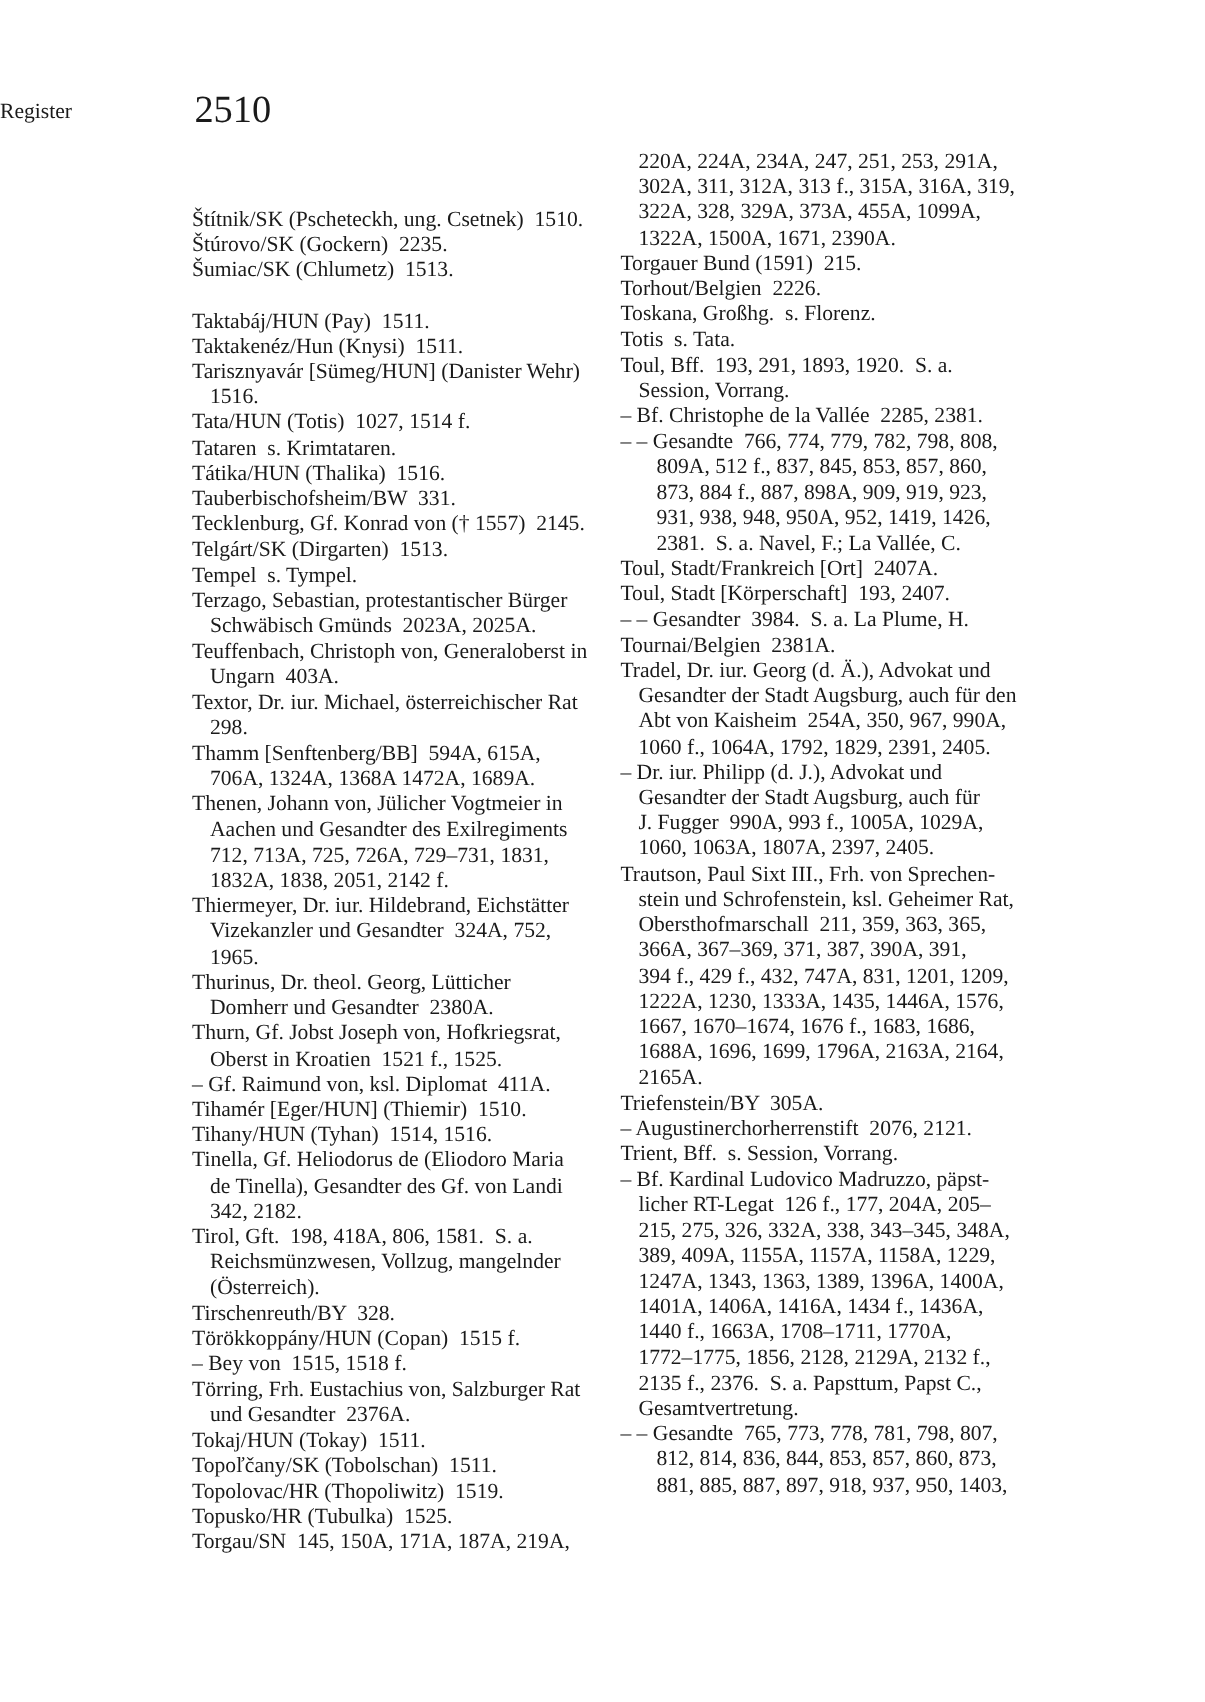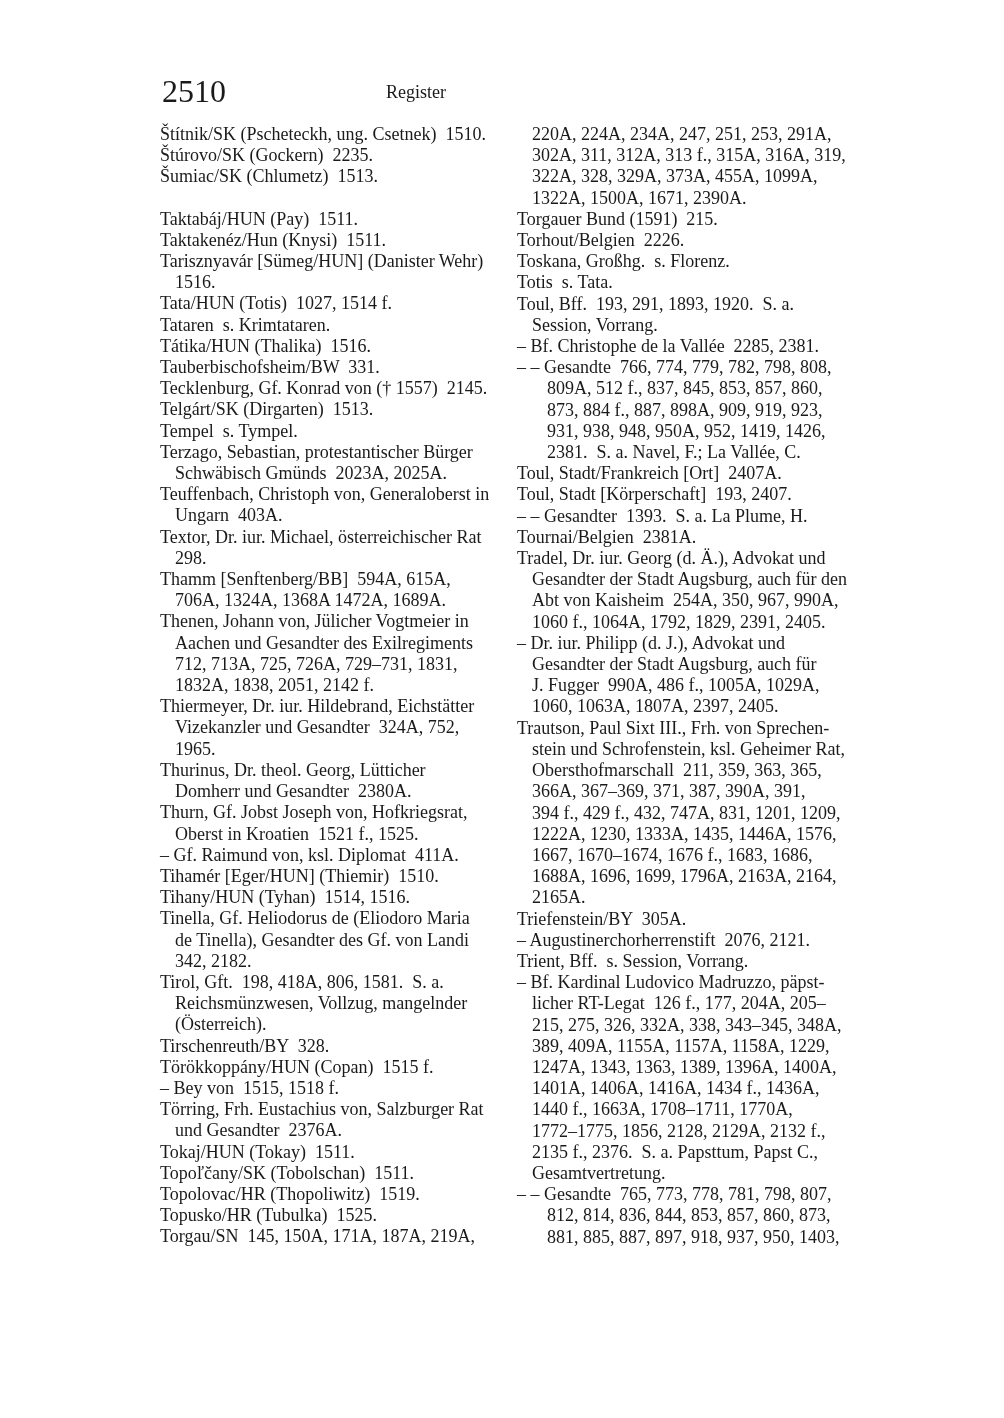--- a/index.html
+++ b/index.html
@@ -1,21 +1,21 @@
 <!DOCTYPE html>
 <html><head>
 <meta charset="utf-8">
 <style>
   html, body { margin: 0; padding: 0; background: #ffffff; }
   body { width: 1004px; height: 1418px; position: relative; overflow: hidden;
          font-family: "Liberation Serif", "DejaVu Serif", serif; color: #1a1a1a; }
   .page-number { position: absolute; left: 162px; top: 76px; font-size: 32px; line-height: 30px; }
-  .running-head { position: absolute; left: 0; width: 832px; top: 80px; text-align: center; font-size: 18px; line-height: 24px; }
+  .running-head { position: absolute; left: 0; width: 832px; top: 80px; font-size: 18px; line-height: 24px; }
   .column { position: absolute; top: 124px; width: 375px; }
-  .col-left { left: 160px; }
+  .col-left { left: 160px; margin-top: 48px; }
   .col-right { left: 517px; }
   .entry { margin: 0; }
   .line { display: block; white-space: pre; font-size: 18px; line-height: 21.2px; }
   .indent { padding-left: 15px; }
   .indent2 { padding-left: 30px; }
   .gap { height: 21px; }
 </style>
 </head>
 <body>
 
@@ -180,35 +180,35 @@
         <span class="line indent2">931, 938, 948, 950A, 952, 1419, 1426,</span>
         <span class="line indent2">2381.  S. a. Navel, F.; La Vallée, C.</span>
       </div>
       <div class="entry">
         <span class="line">Toul, Stadt/Frankreich [Ort]  2407A.</span>
       </div>
       <div class="entry">
         <span class="line">Toul, Stadt [Körperschaft]  193, 2407.</span>
       </div>
       <div class="entry">
-        <span class="line">– – Gesandter  1393.  S. a. La Plume, H.</span>
+        <span class="line">– – Gesandter  3984.  S. a. La Plume, H.</span>
       </div>
       <div class="entry">
         <span class="line">Tournai/Belgien  2381A.</span>
       </div>
       <div class="entry">
         <span class="line">Tradel, Dr. iur. Georg (d. Ä.), Advokat und</span>
         <span class="line indent">Gesandter der Stadt Augsburg, auch für den</span>
         <span class="line indent">Abt von Kaisheim  254A, 350, 967, 990A,</span>
         <span class="line indent">1060 f., 1064A, 1792, 1829, 2391, 2405.</span>
       </div>
       <div class="entry">
         <span class="line">– Dr. iur. Philipp (d. J.), Advokat und</span>
         <span class="line indent">Gesandter der Stadt Augsburg, auch für</span>
-        <span class="line indent">J. Fugger  990A, 486 f., 1005A, 1029A,</span>
+        <span class="line indent">J. Fugger  990A, 993 f., 1005A, 1029A,</span>
         <span class="line indent">1060, 1063A, 1807A, 2397, 2405.</span>
       </div>
       <div class="entry">
         <span class="line">Trautson, Paul Sixt III., Frh. von Sprechen-</span>
         <span class="line indent">stein und Schrofenstein, ksl. Geheimer Rat,</span>
         <span class="line indent">Obersthofmarschall  211, 359, 363, 365,</span>
         <span class="line indent">366A, 367–369, 371, 387, 390A, 391,</span>
         <span class="line indent">394 f., 429 f., 432, 747A, 831, 1201, 1209,</span>
         <span class="line indent">1222A, 1230, 1333A, 1435, 1446A, 1576,</span>
         <span class="line indent">1667, 1670–1674, 1676 f., 1683, 1686,</span>

